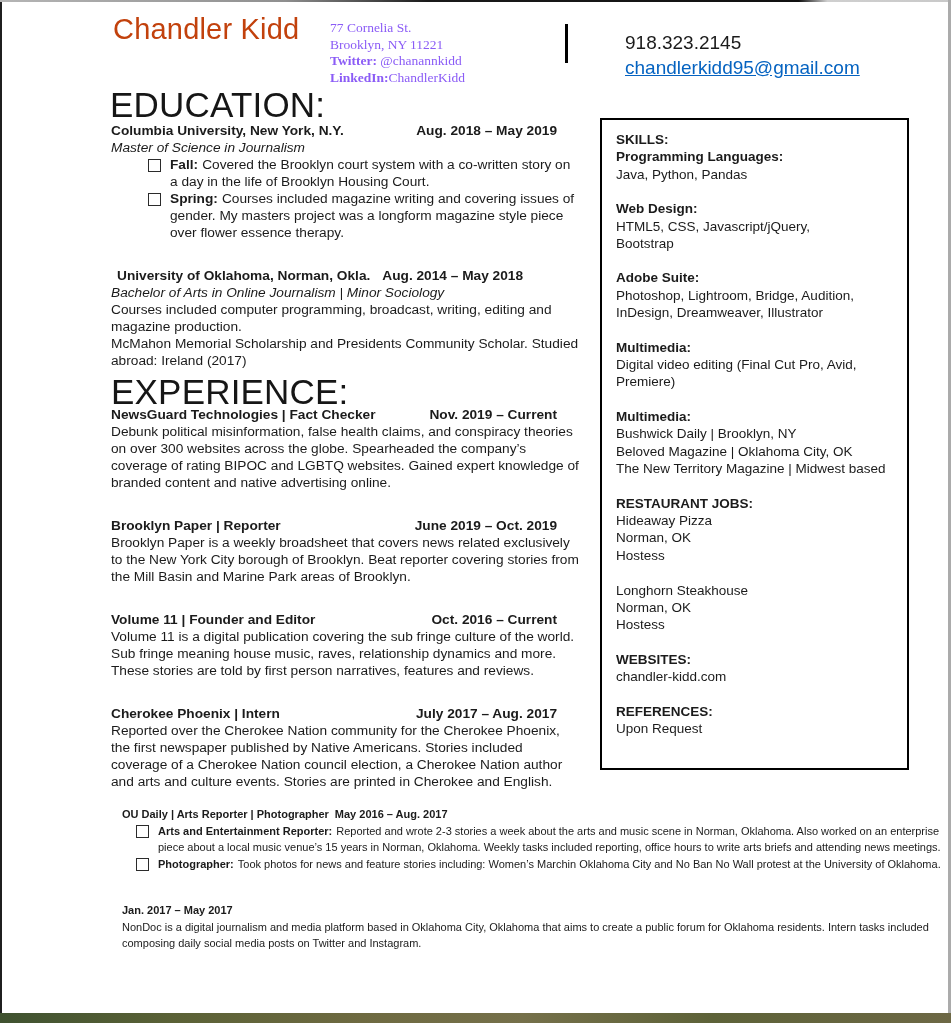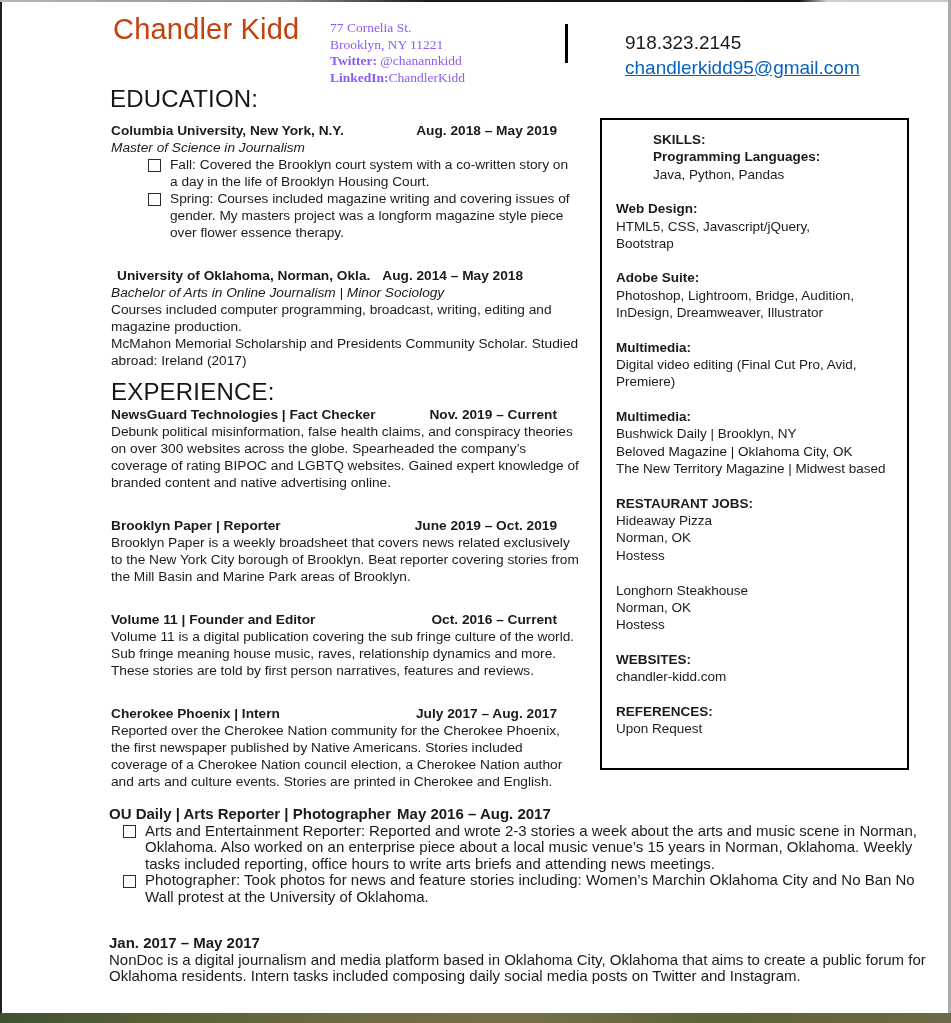--- a/index.html
+++ b/index.html
@@ -14,43 +14,43 @@
     background:linear-gradient(90deg,#3f5230 0%,#5a6136 18%,#6e6a41 38%,#75704a 55%,#5d6238 75%,#6d6845 100%);}
   
   .name{position:absolute;left:113px;top:13px;font-size:29px;letter-spacing:.2px;color:#c2410c;}
   .addr{position:absolute;left:330px;top:20px;font-family:"Liberation Serif",serif;
         font-size:13.5px;line-height:16.5px;color:#8b5cf6;}
   .addr b{font-weight:700;}
   .hdr-divider{position:absolute;left:565px;top:24px;width:3px;height:39px;background:#000;}
   .contact{position:absolute;left:625px;top:30px;font-size:19px;line-height:25px;}
   .email{color:#0563C1;text-decoration:underline;cursor:pointer;}
   
-  .big-heading{font-size:24px;color:#161616;letter-spacing:.2px;}
+  .big-heading{font-size:35px;color:#161616;letter-spacing:.2px;}
   .edu-heading{position:absolute;left:110px;top:85px;}
   
   .main-col{position:absolute;left:111px;top:122px;width:468px;font-size:13.7px;line-height:17px;}
   .entry{margin-top:26px;}
   .entry.first{margin-top:0;}
   .ehead{display:flex;justify-content:space-between;font-weight:700;padding-right:22px;}
   .ehead.inline{justify-content:flex-start;gap:12px;padding-right:0;margin-left:6px;}
   .subtitle{font-style:italic;}
   .bullets{margin-left:37px;}
   .bullet{display:flex;margin-top:0;}
   .cbx{flex:none;width:11px;height:11px;border:1.4px solid #2b2b2b;margin:2.5px 9px 0 0;background:#fff;}
-  .lead{font-weight:400;margin-right:4px;}
+  .lead{font-weight:700;margin-right:4px;}
   .exp-heading{margin-top:14px;margin-bottom:6px;}
   
   .sidebar-box{position:absolute;left:600px;top:118px;width:309px;height:652px;border:2px solid #000;
         box-sizing:border-box;padding:11px 14px;font-size:13.5px;line-height:17.4px;}
   .sb-group{margin-top:17px;}
-  .sb-group.tight{margin-top:0;margin-left:37px;}
+  .sb-group.tight{margin-top:0;}
   .sb-title{font-weight:700;}
   .sb-line{min-height:17.4px;}
   
-  .full-col{position:absolute;left:109px;top:806px;width:820px;font-size:15px;line-height:16.5px;}
+  .full-col{position:absolute;left:122px;top:806px;width:820px;font-size:11px;line-height:16.5px;}
   .fw-head{display:flex;gap:6px;font-weight:700;}
   .fw-bullets{margin-left:14px;}
   .tab-row{display:flex;font-weight:700;}
   .tab-row .t{width:306px;}
   .fw-entry{margin-top:30px;}
 </style>
 </head>
 <body>
 
 <div class="stage">

